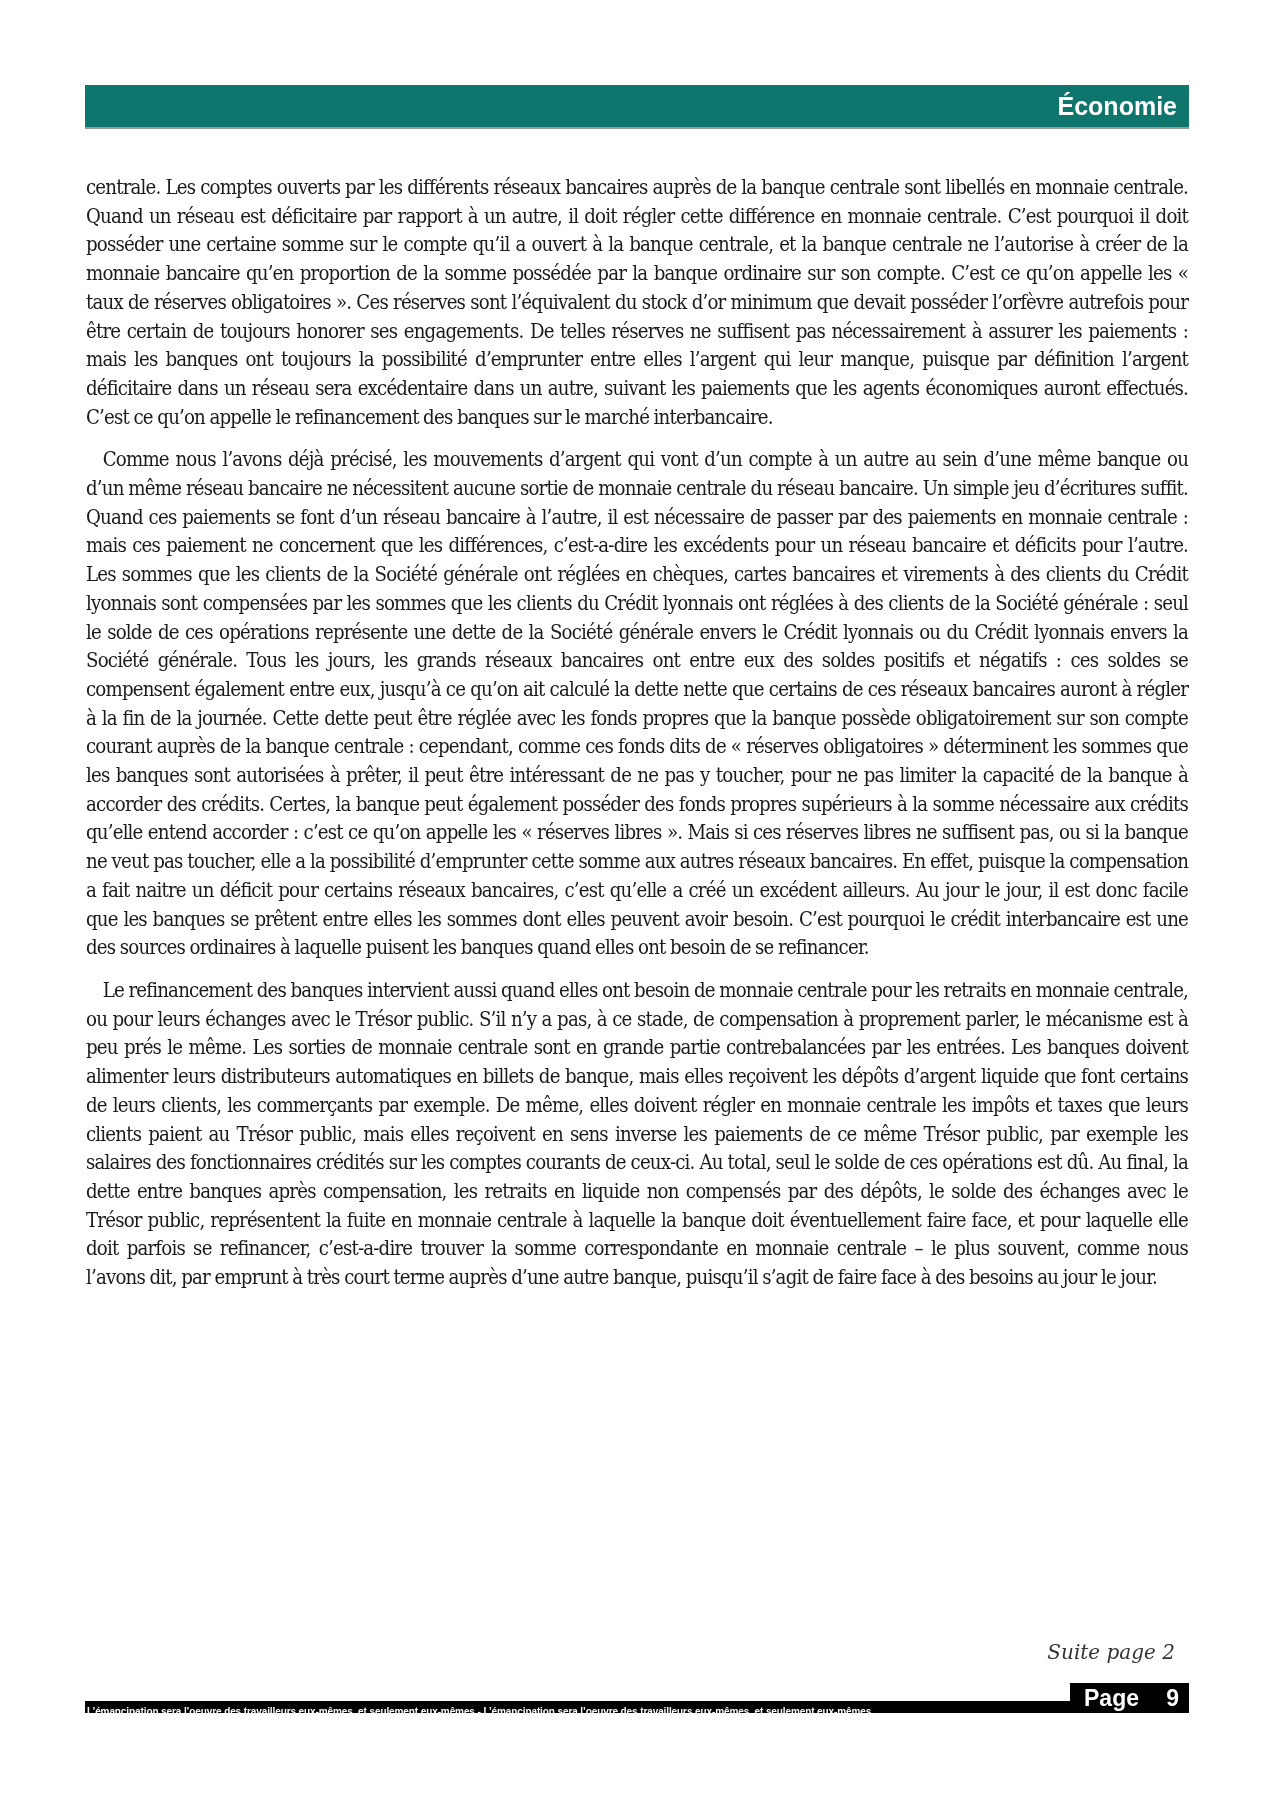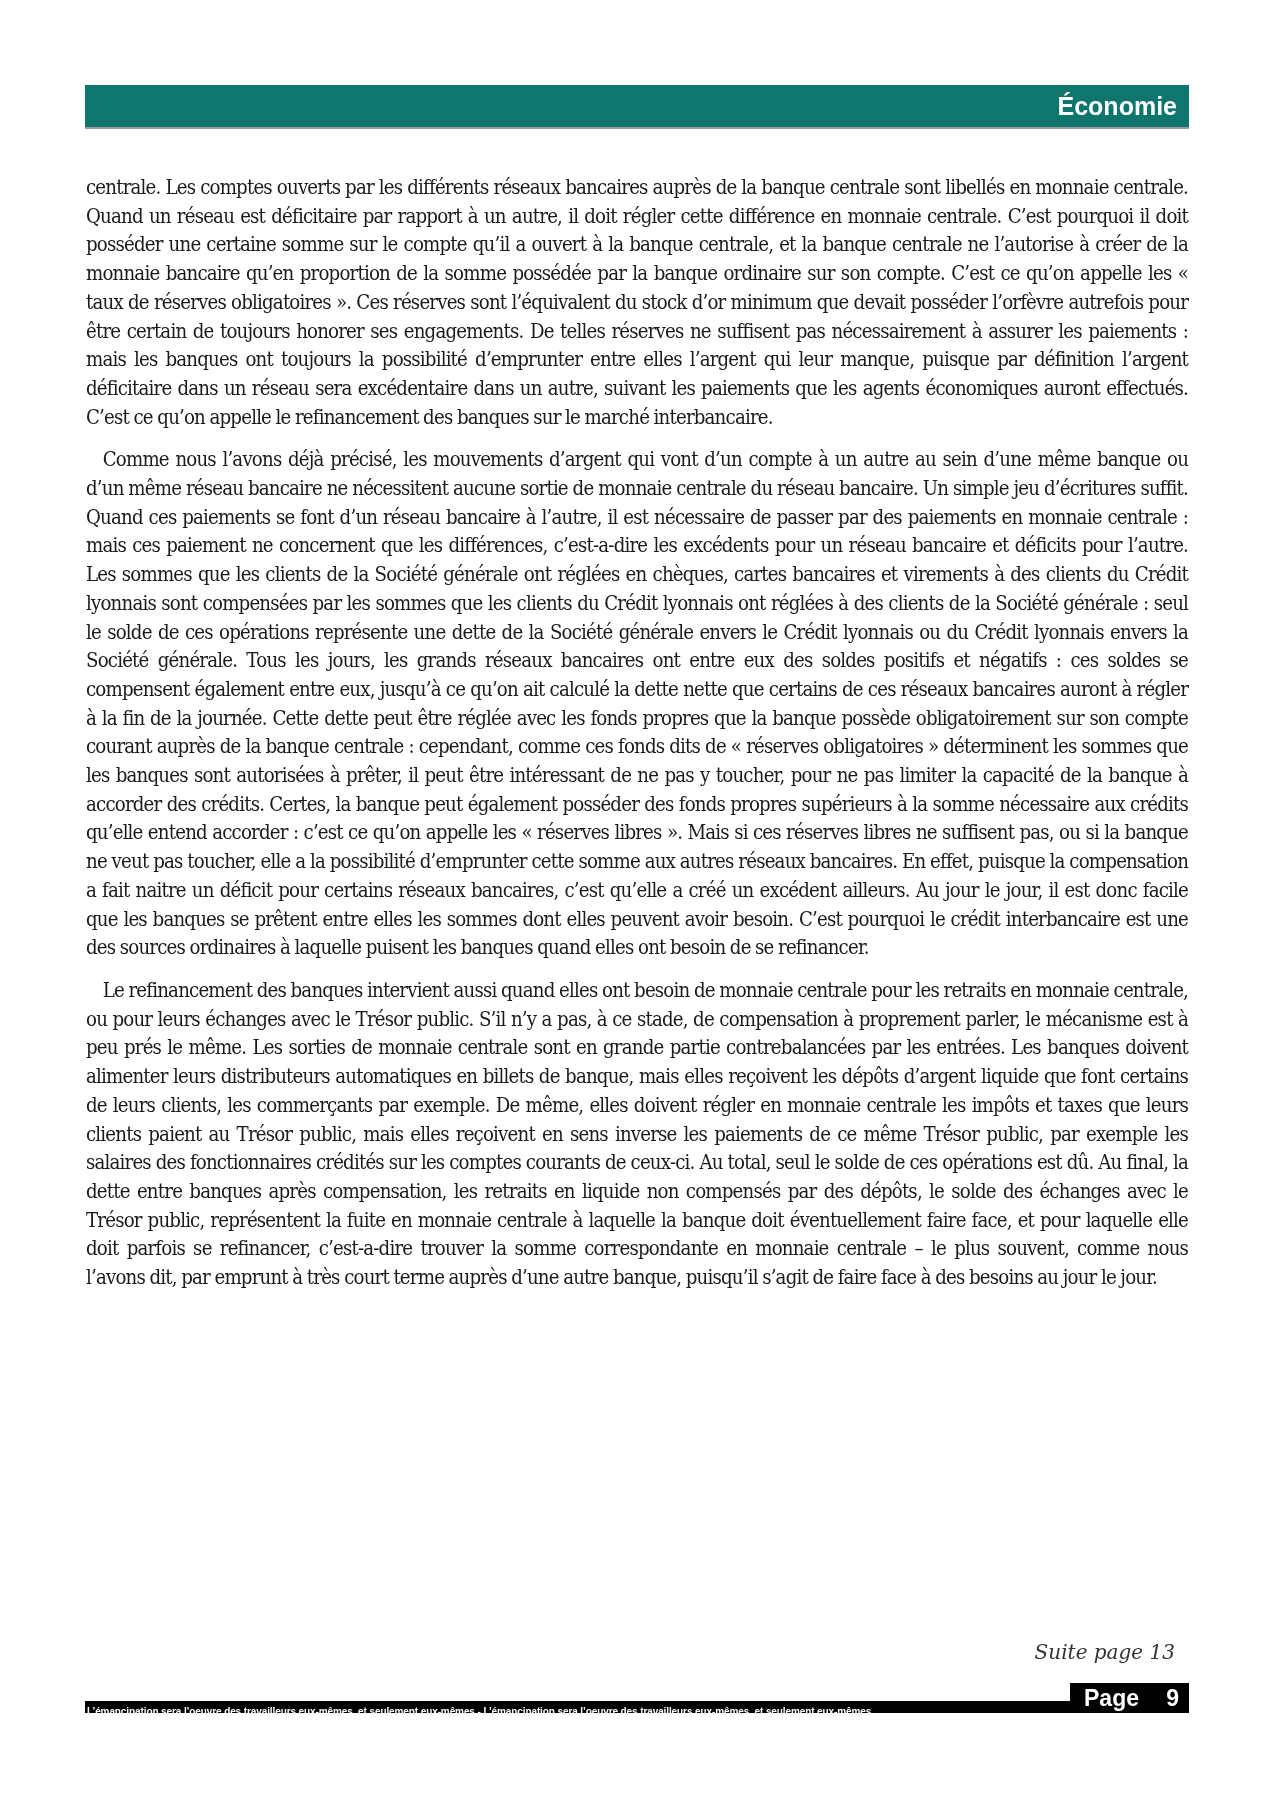--- a/index.html
+++ b/index.html
@@ -49,21 +49,21 @@
 <div class="header-bar">
   <span class="section-title">Économie</span>
 </div>
 
 <div class="article">
   <p>centrale. Les comptes ouverts par les différents réseaux bancaires auprès de la banque centrale sont libellés en monnaie centrale. Quand un réseau est déficitaire par rapport à un autre, il doit régler cette différence en monnaie centrale. C’est pourquoi il doit posséder une certaine somme sur le compte qu’il a ouvert à la banque centrale, et la banque centrale ne l’autorise à créer de la monnaie bancaire qu’en proportion de la somme possédée par la banque ordinaire sur son compte. C’est ce qu’on appelle les « taux de réserves obligatoires ». Ces réserves sont l’équivalent du stock d’or minimum que devait posséder l’orfèvre autrefois pour être certain de toujours honorer ses engagements. De telles réserves ne suffisent pas nécessairement à assurer les paiements : mais les banques ont toujours la possibilité d’emprunter entre elles l’argent qui leur manque, puisque par définition l’argent déficitaire dans un réseau sera excédentaire dans un autre, suivant les paiements que les agents économiques auront effectués. C’est ce qu’on appelle le refinancement des banques sur le marché interbancaire.</p>
   <p class="indent">Comme nous l’avons déjà précisé, les mouvements d’argent qui vont d’un compte à un autre au sein d’une même banque ou d’un même réseau bancaire ne nécessitent aucune sortie de monnaie centrale du réseau bancaire. Un simple jeu d’écritures suffit. Quand ces paiements se font d’un réseau bancaire à l’autre, il est nécessaire de passer par des paiements en monnaie centrale : mais ces paiement ne concernent que les différences, c’est-a-dire les excédents pour un réseau bancaire et déficits pour l’autre. Les sommes que les clients de la Société générale ont réglées en chèques, cartes bancaires et virements à des clients du Crédit lyonnais sont compensées par les sommes que les clients du Crédit lyonnais ont réglées à des clients de la Société générale : seul le solde de ces opérations représente une dette de la Société générale envers le Crédit lyonnais ou du Crédit lyonnais envers la Société générale. Tous les jours, les grands réseaux bancaires ont entre eux des soldes positifs et négatifs : ces soldes se compensent également entre eux, jusqu’à ce qu’on ait calculé la dette nette que certains de ces réseaux bancaires auront à régler à la fin de la journée. Cette dette peut être réglée avec les fonds propres que la banque possède obligatoirement sur son compte courant auprès de la banque centrale : cependant, comme ces fonds dits de « réserves obligatoires » déterminent les sommes que les banques sont autorisées à prêter, il peut être intéressant de ne pas y toucher, pour ne pas limiter la capacité de la banque à accorder des crédits. Certes, la banque peut également posséder des fonds propres supérieurs à la somme nécessaire aux crédits qu’elle entend accorder : c’est ce qu’on appelle les « réserves libres ». Mais si ces réserves libres ne suffisent pas, ou si la banque ne veut pas toucher, elle a la possibilité d’emprunter cette somme aux autres réseaux bancaires. En effet, puisque la compensation a fait naitre un déficit pour certains réseaux bancaires, c’est qu’elle a créé un excédent ailleurs. Au jour le jour, il est donc facile que les banques se prêtent entre elles les sommes dont elles peuvent avoir besoin. C’est pourquoi le crédit interbancaire est une des sources ordinaires à laquelle puisent les banques quand elles ont besoin de se refinancer.</p>
   <p class="indent">Le refinancement des banques intervient aussi quand elles ont besoin de monnaie centrale pour les retraits en monnaie centrale, ou pour leurs échanges avec le Trésor public. S’il n’y a pas, à ce  stade, de compensation à proprement parler, le mécanisme est à peu prés le même. Les sorties de monnaie centrale sont en grande partie contrebalancées par les entrées. Les banques doivent alimenter leurs distributeurs automatiques en billets de banque, mais elles reçoivent les dépôts d’argent liquide que font certains de leurs clients, les commerçants par exemple. De même, elles doivent régler en monnaie centrale les impôts et taxes que leurs clients paient au Trésor public, mais elles reçoivent en sens inverse les paiements de ce même Trésor public, par exemple les salaires des fonctionnaires crédités sur les comptes courants de ceux-ci. Au total, seul le solde de ces opérations est dû. Au final, la dette entre banques après compensation, les retraits en liquide non compensés par des dépôts, le solde des échanges avec le Trésor public, représentent la fuite en monnaie centrale à laquelle la banque doit éventuellement faire face, et pour laquelle elle doit parfois se refinancer, c’est-a-dire trouver la somme correspondante en monnaie centrale – le plus souvent, comme nous l’avons dit, par emprunt à très court terme auprès d’une autre banque, puisqu’il s’agit de faire face à des besoins au jour le jour.</p>
 </div>
 
-<div class="continued">Suite page 13</div>
+<div class="continued">Suite page 2</div>
 
 <div class="footer-strip">
   <span class="footer-motto">L’émancipation sera l’oeuvre des travailleurs eux-mêmes, et seulement eux-mêmes - L’émancipation sera l’oeuvre des travailleurs eux-mêmes, et seulement eux-mêmes</span>
 </div>
 
 <div class="page-box">
   <span>Page</span>
   <span>9</span>
 </div>
 

